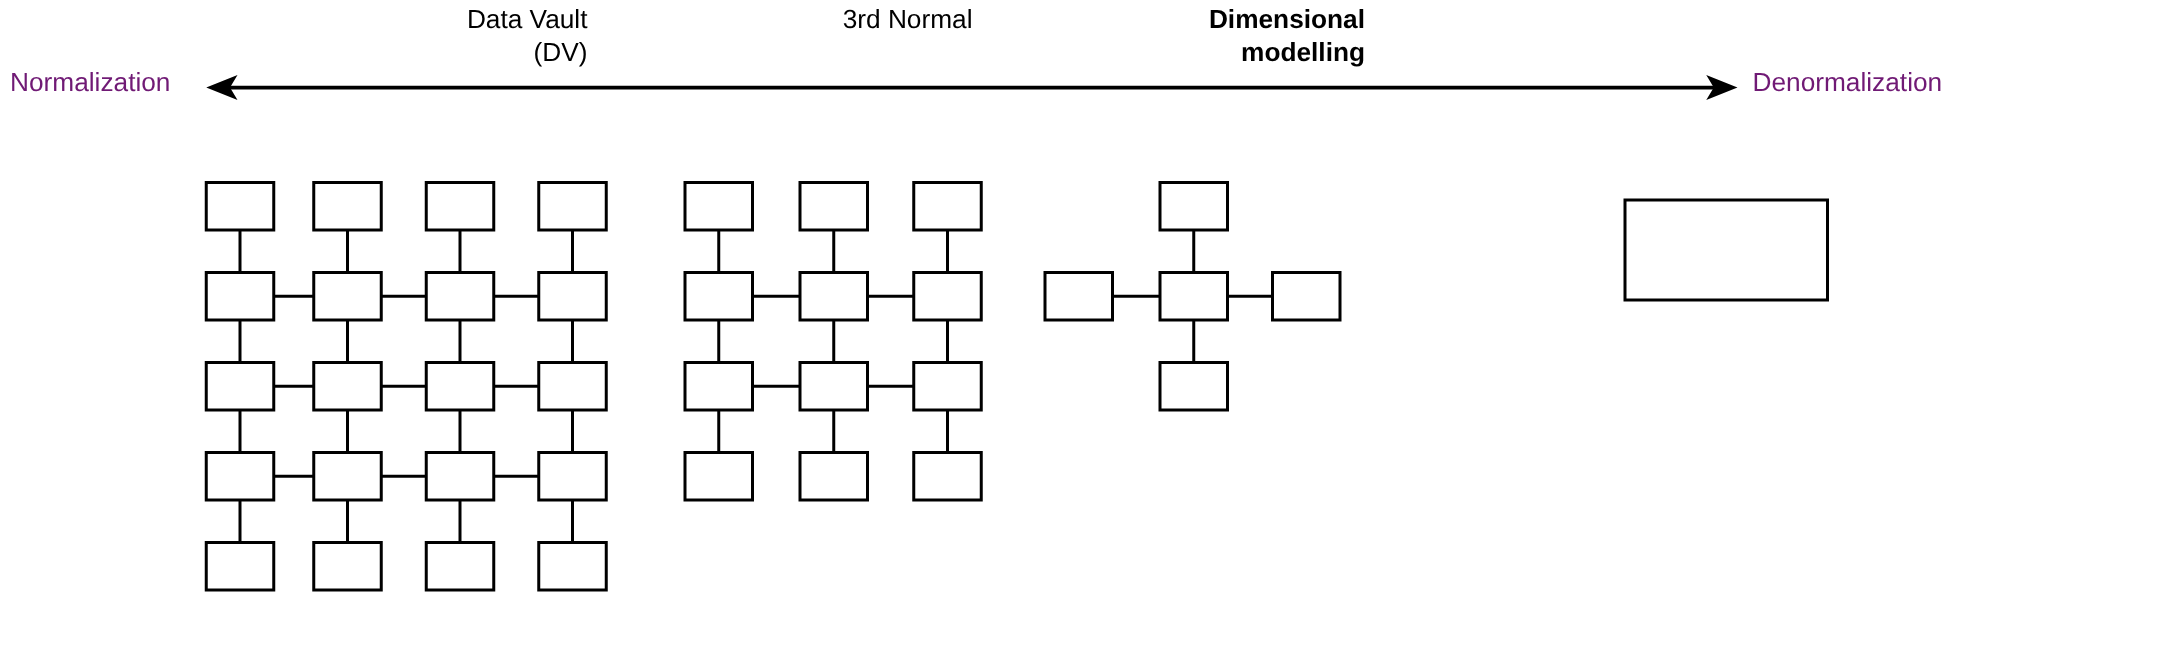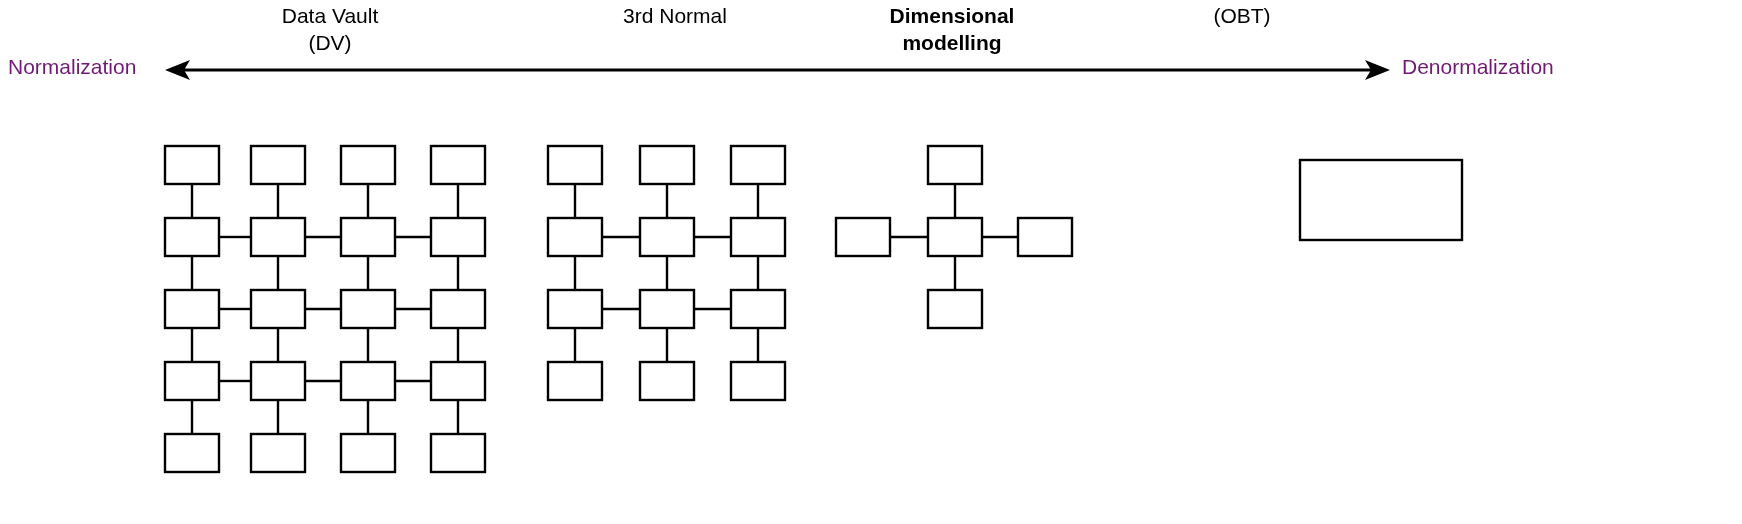--- a/index.html
+++ b/index.html
@@ -37,23 +37,24 @@
     position: absolute;
     font-size: 21px;
     line-height: 27px;
     text-align: center;
     color: #000000;
     top: 2px;
     width: 280px;
   }
   .stage-label .ln {
     display: block;
+    text-align: right;
   }
   #stage-label-dv   { left: 190px; }
-  #stage-label-3nf  { left: 535px; }
+  #stage-label-3nf  { left: 498px; }
   #stage-label-dim  { left: 812px; font-weight: bold; }
   #stage-label-obt  { left: 1102px; }
 
   svg#diagram {
     position: absolute;
     left: 0;
     top: 0;
     width: 1742px;
     height: 524px;
     display: block;
@@ -95,21 +96,20 @@
   <div class="stage-label" id="stage-label-3nf">
     <span class="ln">3rd Normal</span>
   </div>
 
   <div class="stage-label" id="stage-label-dim">
     <span class="ln">Dimensional</span>
     <span class="ln">modelling</span>
   </div>
 
   <div class="stage-label" id="stage-label-obt">
-    <span class="ln">(OBT)</span>
   </div>
 
   <svg id="diagram" viewBox="0 0 1742 524" xmlns="http://www.w3.org/2000/svg">
 
     <g>
       <line class="axis-line" x1="176" y1="70" x2="1379" y2="70"></line>
       <polygon class="arrowhead" points="165,70 190,60 184,70 190,80"></polygon>
       <polygon class="arrowhead" points="1390,70 1365,60 1371,70 1365,80"></polygon>
     </g>
 

